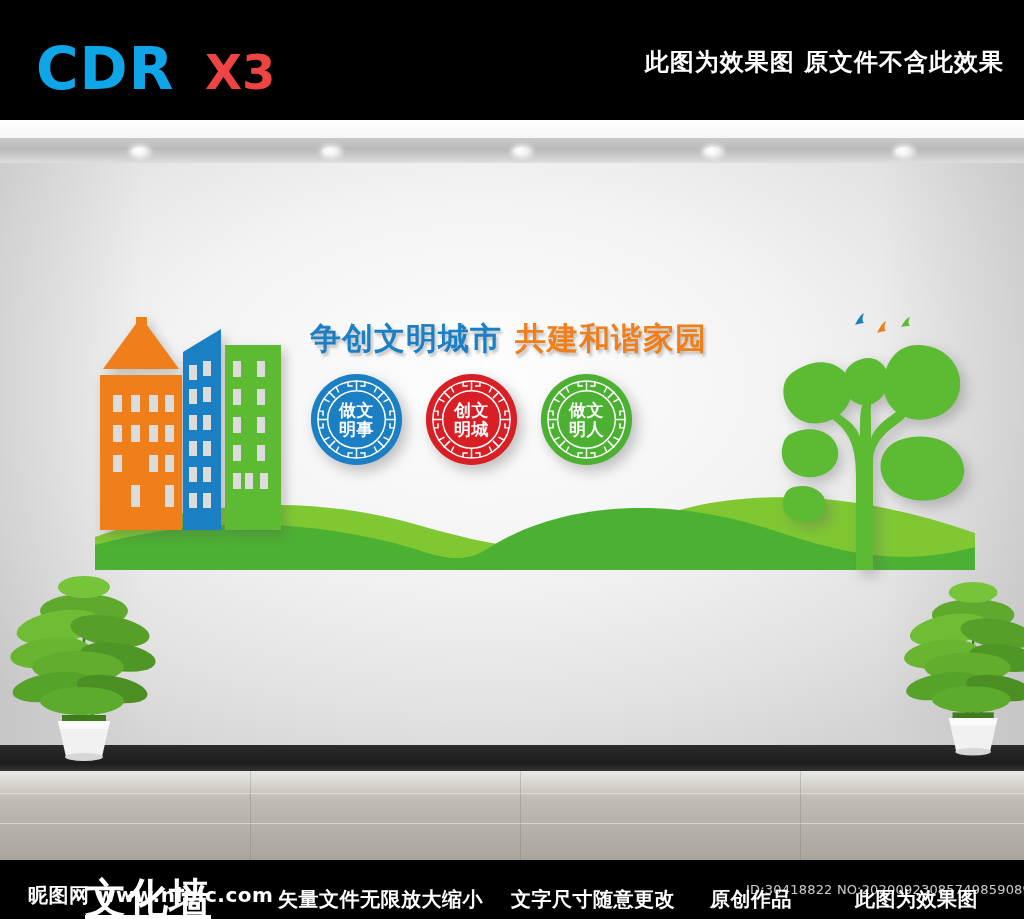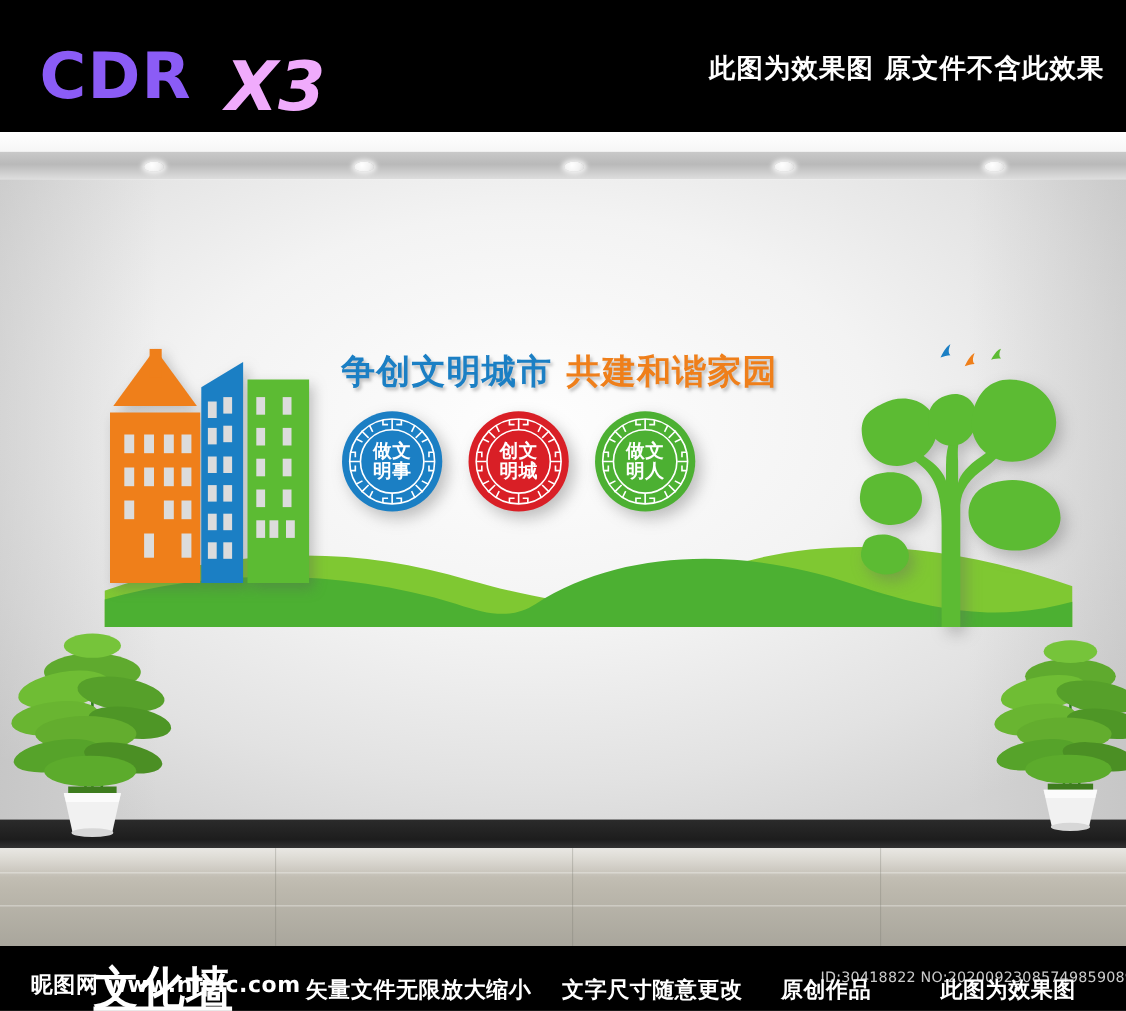--- a/index.html
+++ b/index.html
@@ -11,30 +11,29 @@
   }
   #root { position: relative; width: 1024px; height: 919px; background:#000; }
 
   
   .top-banner {
     position: absolute; left: 0; top: 0; width: 1024px; height: 120px;
     background: #000;
   }
   .brand-cdr {
     position: absolute; left: 36px; top: 40px;
-    color: #8b5cf6; font-size: 58px; font-weight: bold; letter-spacing: 1px;
+    color: #0ea5e9; font-size: 58px; font-weight: bold; letter-spacing: 1px;
     font-family: "DejaVu Sans", "Liberation Sans", sans-serif;
     line-height: 1;
   }
   .brand-x3 {
     position: absolute; left: 205px; top: 48px;
-    color: #f0abfc; font-size: 62px; font-weight: bold;
+    color: #ef4444; font-size: 48px; font-weight: bold;
     font-family: "DejaVu Sans", "Liberation Sans", sans-serif;
     line-height: 1;
-    font-style: italic;
   }
   .top-note {
     position: absolute; right: 20px; top: 50px;
     color: #fff; font-size: 24px; font-weight: bold;
     letter-spacing: 1px; line-height: 1;
     white-space: nowrap;
   }
 
   
   .scene {

